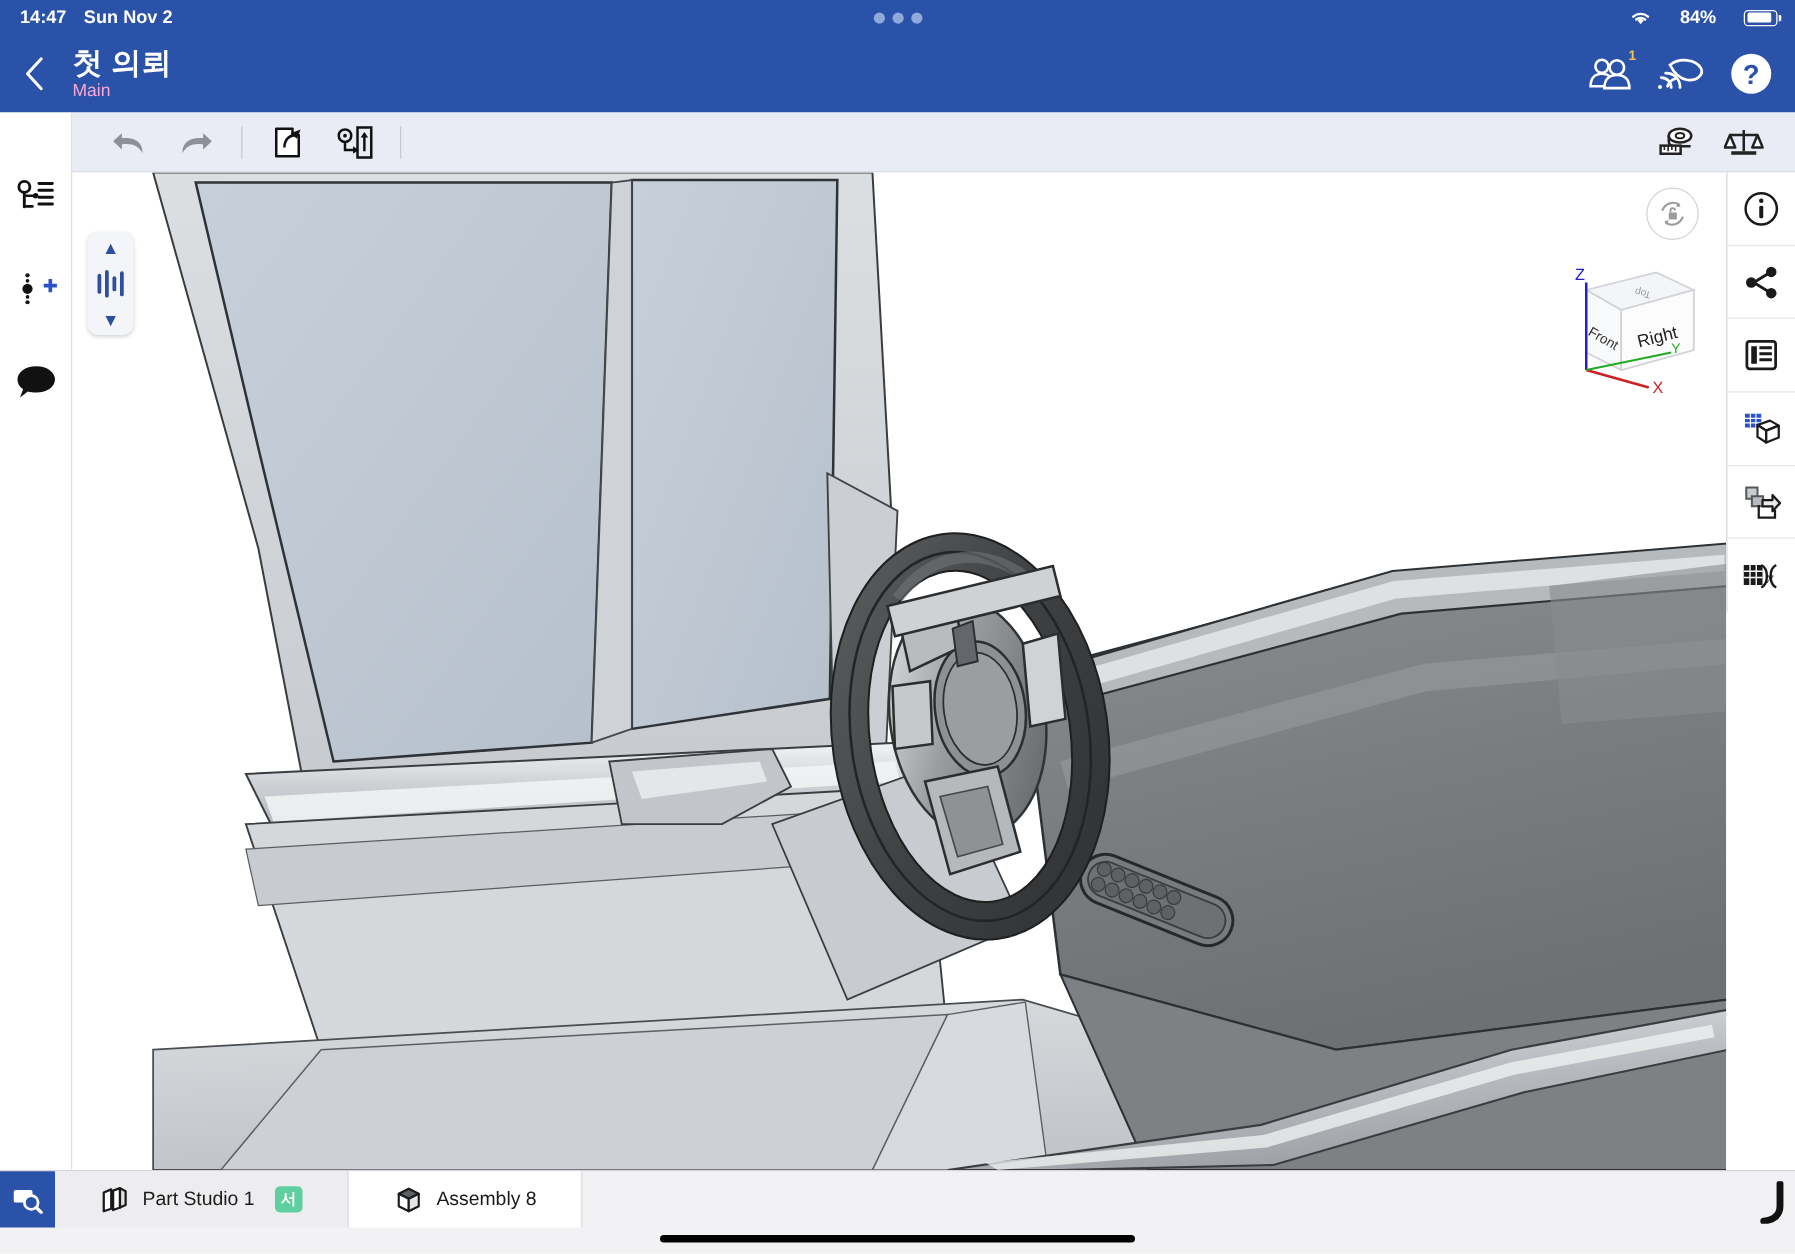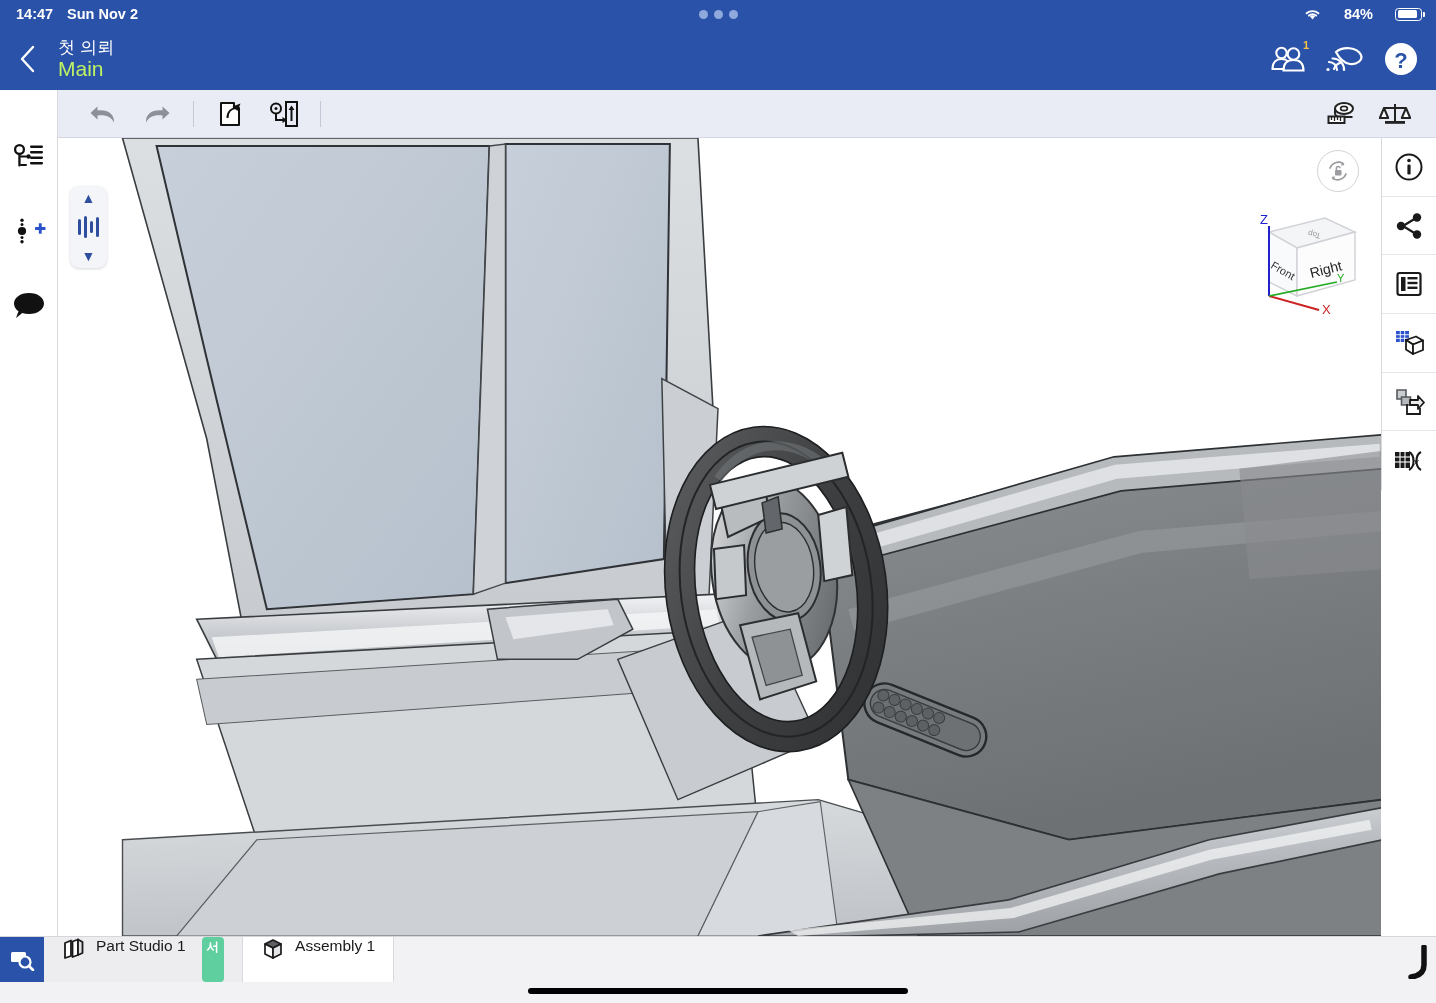--- a/index.html
+++ b/index.html
@@ -39,22 +39,22 @@
 
   
   .header {
     position: absolute; top: 28px; left: 0; width: 1436px; height: 62px;
     background: #2a52a8; color: #fff; display: flex; align-items: center;
   }
   .back-btn { width: 56px; height: 62px; display: flex; align-items: center;
               justify-content: center; cursor: pointer; }
   .titles { display: flex; flex-direction: column; justify-content: center;
             line-height: 1.12; padding-left: 2px; }
-  .doc-title { font-size: 17px; font-weight: 400; letter-spacing: .2px; }
-  .doc-sub { font-size: 21px; color: #bef264; }
+  .doc-title { font-size: 24px; font-weight: 700; letter-spacing: .2px; }
+  .doc-sub { font-size: 14px; color: #f9a8d4; }
   .hdr-icons { position: absolute; right: 14px; display: flex;
                align-items: center; gap: 14px; }
   .hdr-icon { position: relative; width: 42px; height: 42px;
               display: flex; align-items: center; justify-content: center;
               cursor: pointer; }
   .badge-count {
     position: absolute; top: 1px; right: 1px; font-size: 11px;
     font-weight: bold; color: #f5c242;
   }
 
@@ -122,22 +122,22 @@
   .tabbar {
     position: absolute; left: 0; bottom: 0; width: 1436px; height: 67px;
     background: #f2f2f4; border-top: 1px solid #d5d5da;
   }
   .tabrow { position: absolute; top: 0; left: 0; height: 45px; display: flex; }
   .search-tab {
     width: 44px; height: 45px; background: #2a52a8;
     display: flex; align-items: center; justify-content: center; cursor: pointer;
   }
   .tab {
-    height: 45px; display: flex; gap: 10px;
-    padding: 0 18px; font-size: 15.5px; color: #1a1a1a;
+    height: 45px; display: flex; align-items: center; gap: 10px;
+    padding: 0 36px; font-size: 15.5px; color: #1a1a1a;
     border-right: 1px solid #d8d8dd; cursor: pointer;
   }
   .tab.inactive { background: #ededf0; }
   .tab.active { background: #ffffff; }
   .tab-badge {
     background: #5fcfa0; color: #fff; font-size: 12.5px; font-weight: bold;
     border-radius: 4px; padding: 2px 5px; margin-left: 6px;
   }
   .home-indicator {
     position: absolute; bottom: 9px; left: 50%; transform: translateX(-50%);
@@ -590,21 +590,21 @@
         <span>Part Studio 1</span>
         <span class="tab-badge">서</span>
       </div>
 
       <div class="tab active">
         <svg width="24" height="24" viewBox="0 0 24 24">
           <path d="M4 7 L12 3 L20 7 L12 11 Z" fill="#5d6064" stroke="#1a1a1a" stroke-width="1.7" stroke-linejoin="round"></path>
           <path d="M4 7 L12 11 L12 21 L4 17 Z" fill="#fff" stroke="#1a1a1a" stroke-width="1.7" stroke-linejoin="round"></path>
           <path d="M12 11 L20 7 L20 17 L12 21 Z" fill="#e3e5e7" stroke="#1a1a1a" stroke-width="1.7" stroke-linejoin="round"></path>
         </svg>
-        <span>Assembly 1</span>
+        <span>Assembly 8</span>
       </div>
     </div>
 
     <div class="home-indicator"></div>
 
     <div class="corner-hook">
       <svg width="26" height="34" viewBox="0 0 26 34">
         <path d="M20 2 L20 20 C20 27 15 31 7 32" fill="none" stroke="#111" stroke-width="5.5" stroke-linecap="round"></path>
       </svg>
     </div>

